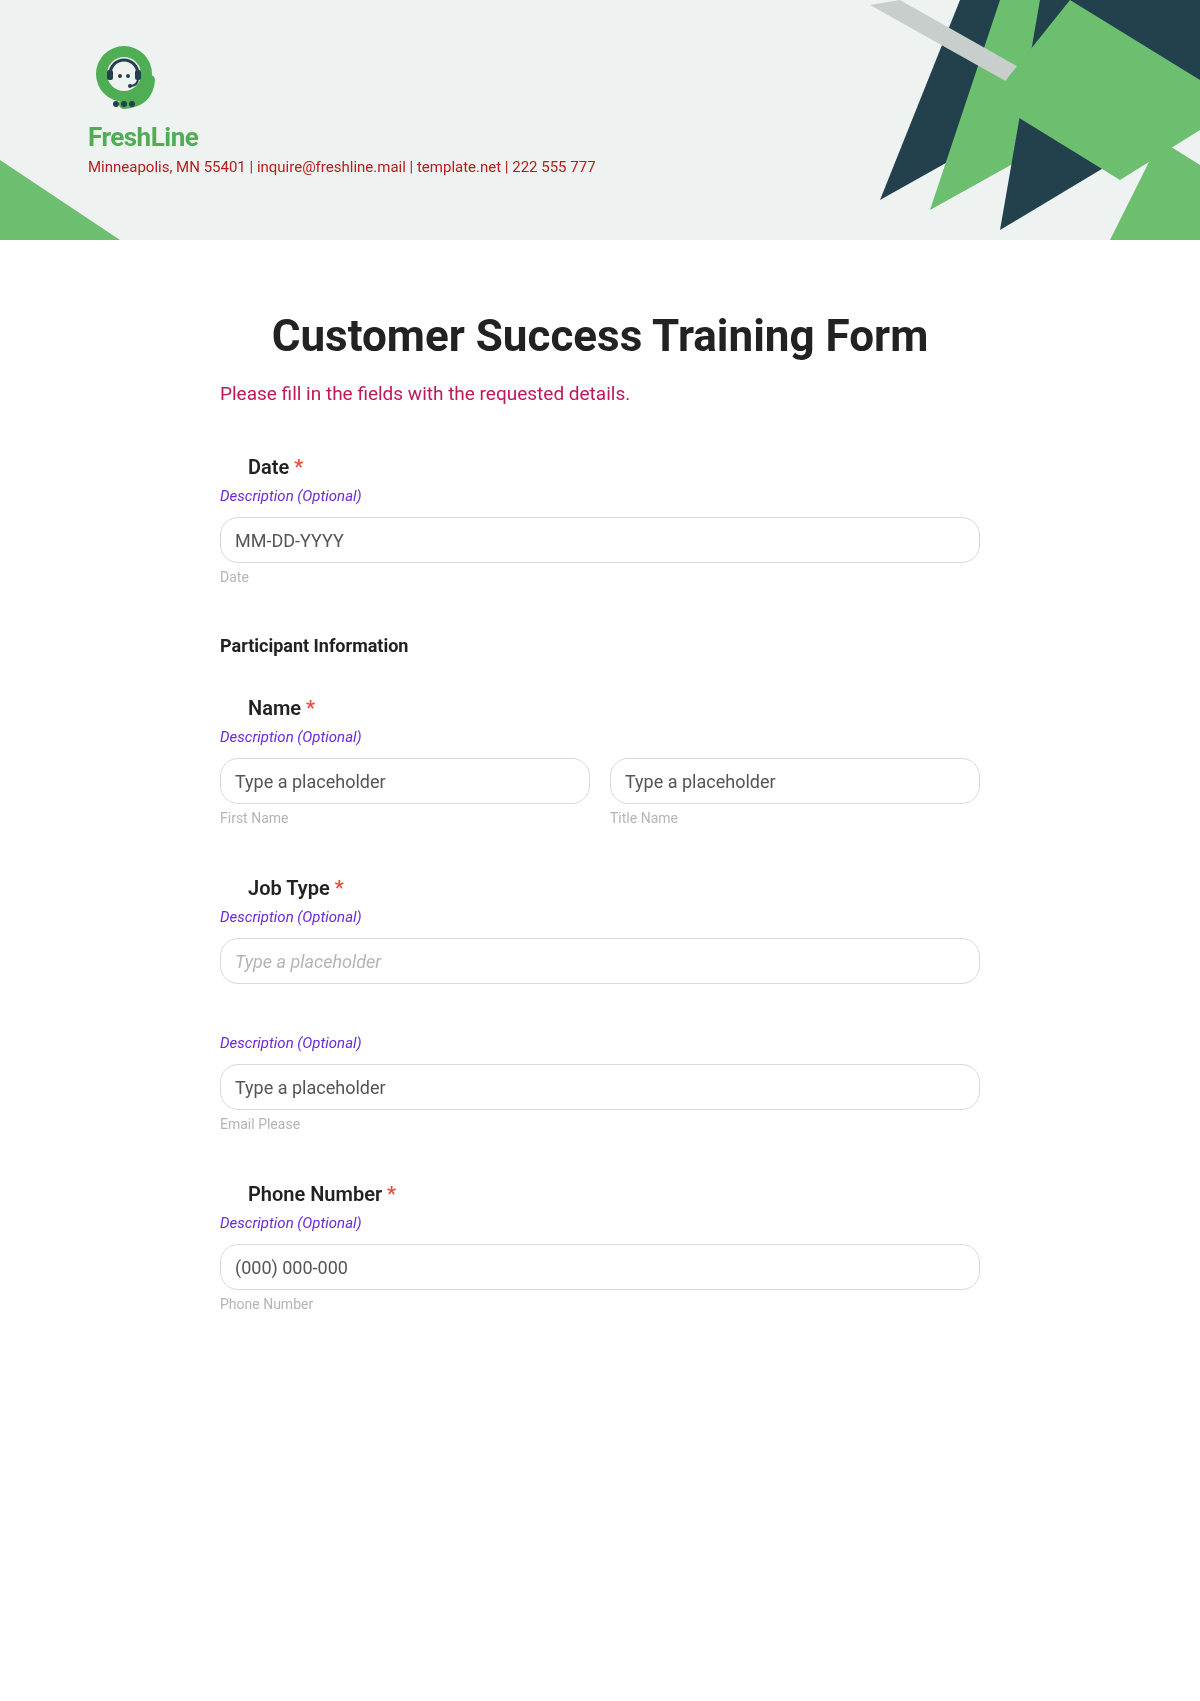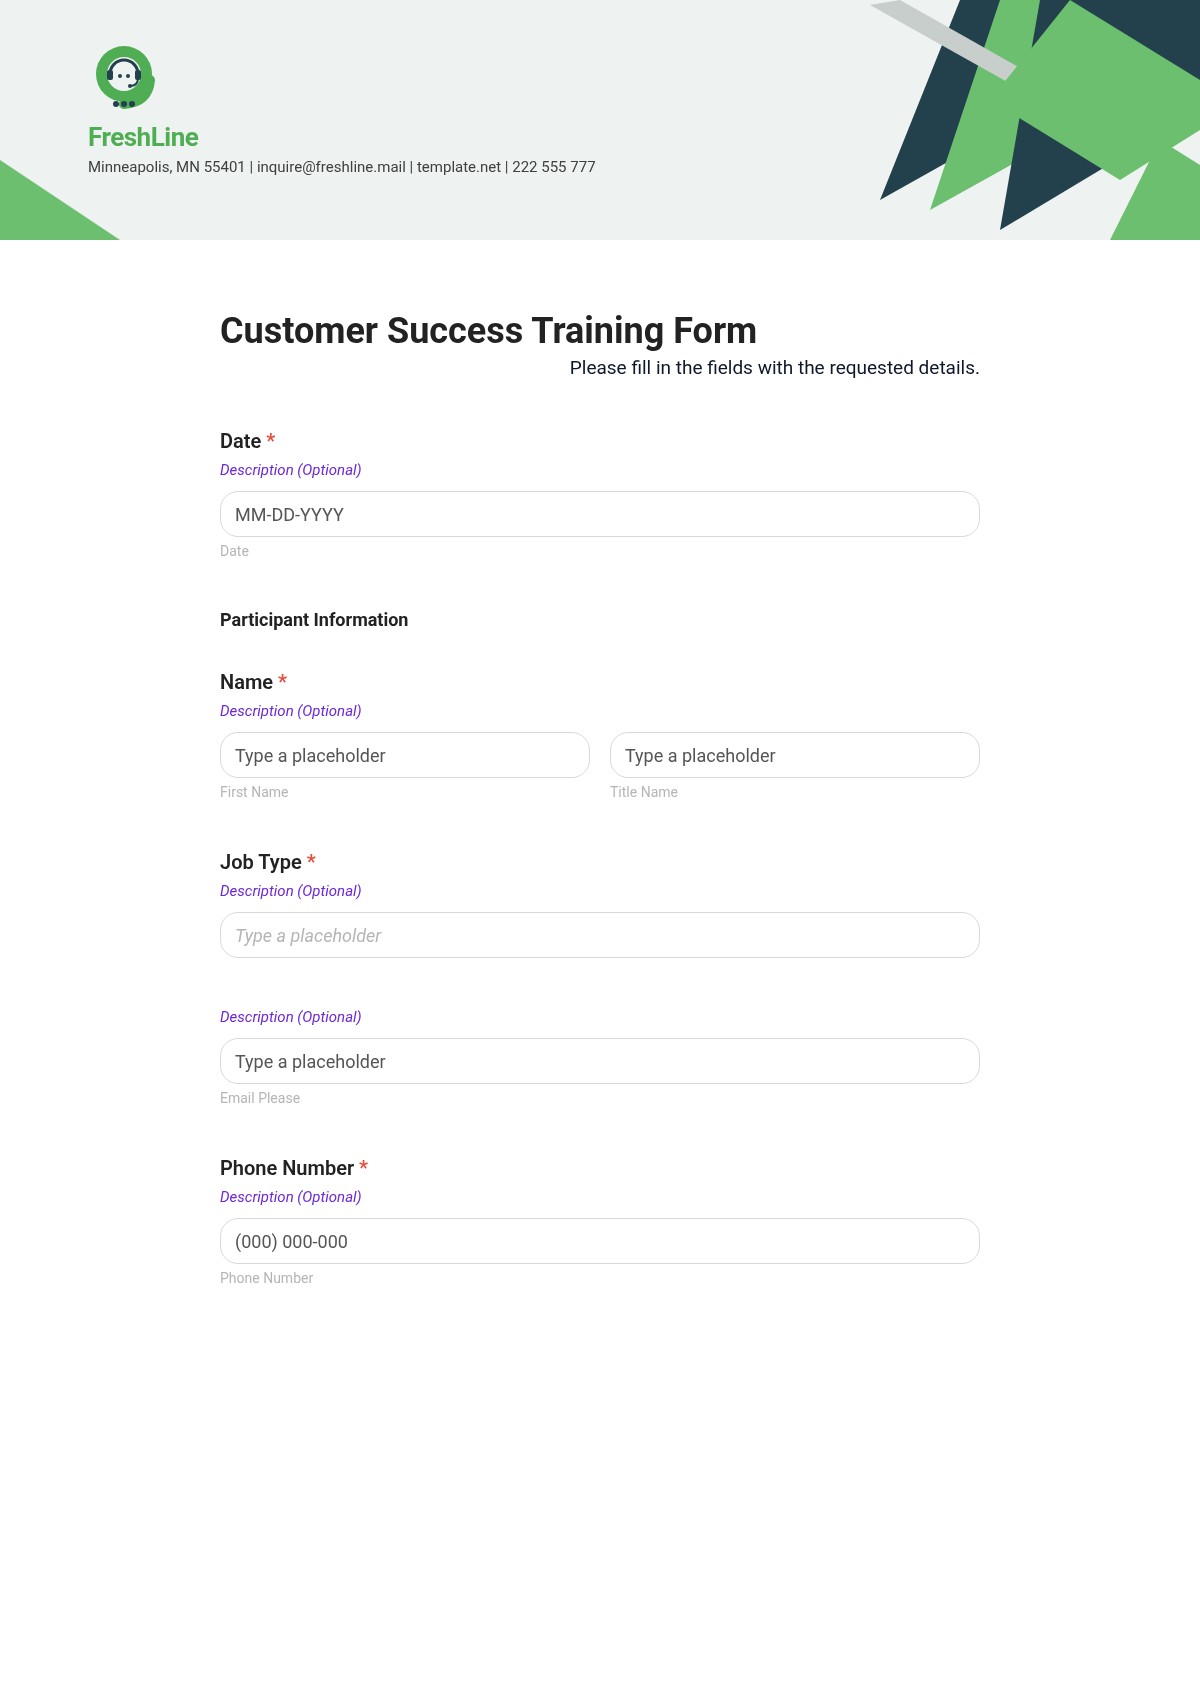--- a/index.html
+++ b/index.html
@@ -40,47 +40,49 @@
   }
   .brand-name {
     font-size: 26px;
     font-weight: 700;
     color: #4FAE54;
     letter-spacing: -0.5px;
     margin-bottom: 6px;
   }
   .brand-sub {
     font-size: 15px;
-    color: #404040;
+    color: #b91c1c;
   }
   .form-wrap {
     width: 760px;
     margin: 0 auto;
     padding: 70px 0 40px 0;
   }
   .form-title {
-    font-size: 36px;
+    text-align: center;
+    font-size: 44px;
     font-weight: 700;
     color: #222;
-    margin-bottom: 4px;
+    margin-bottom: 20px;
   }
   .form-subtitle {
-    text-align: right;
+    text-align: left;
     font-size: 19px;
-    color: #0f172a;
+    color: #be185d;
     margin-bottom: 50px;
   }
   .field {
     margin-bottom: 50px;
   }
   .field-label {
     font-size: 20px;
     font-weight: 600;
     color: #222;
     margin-bottom: 8px;
+    margin-left: 28px;
   }
   .required {
     color: #e74c3c;
   }
   .field-desc {
     font-size: 15px;
     color: #6d28d9;
     font-style: italic;
     margin-bottom: 12px;
   }

